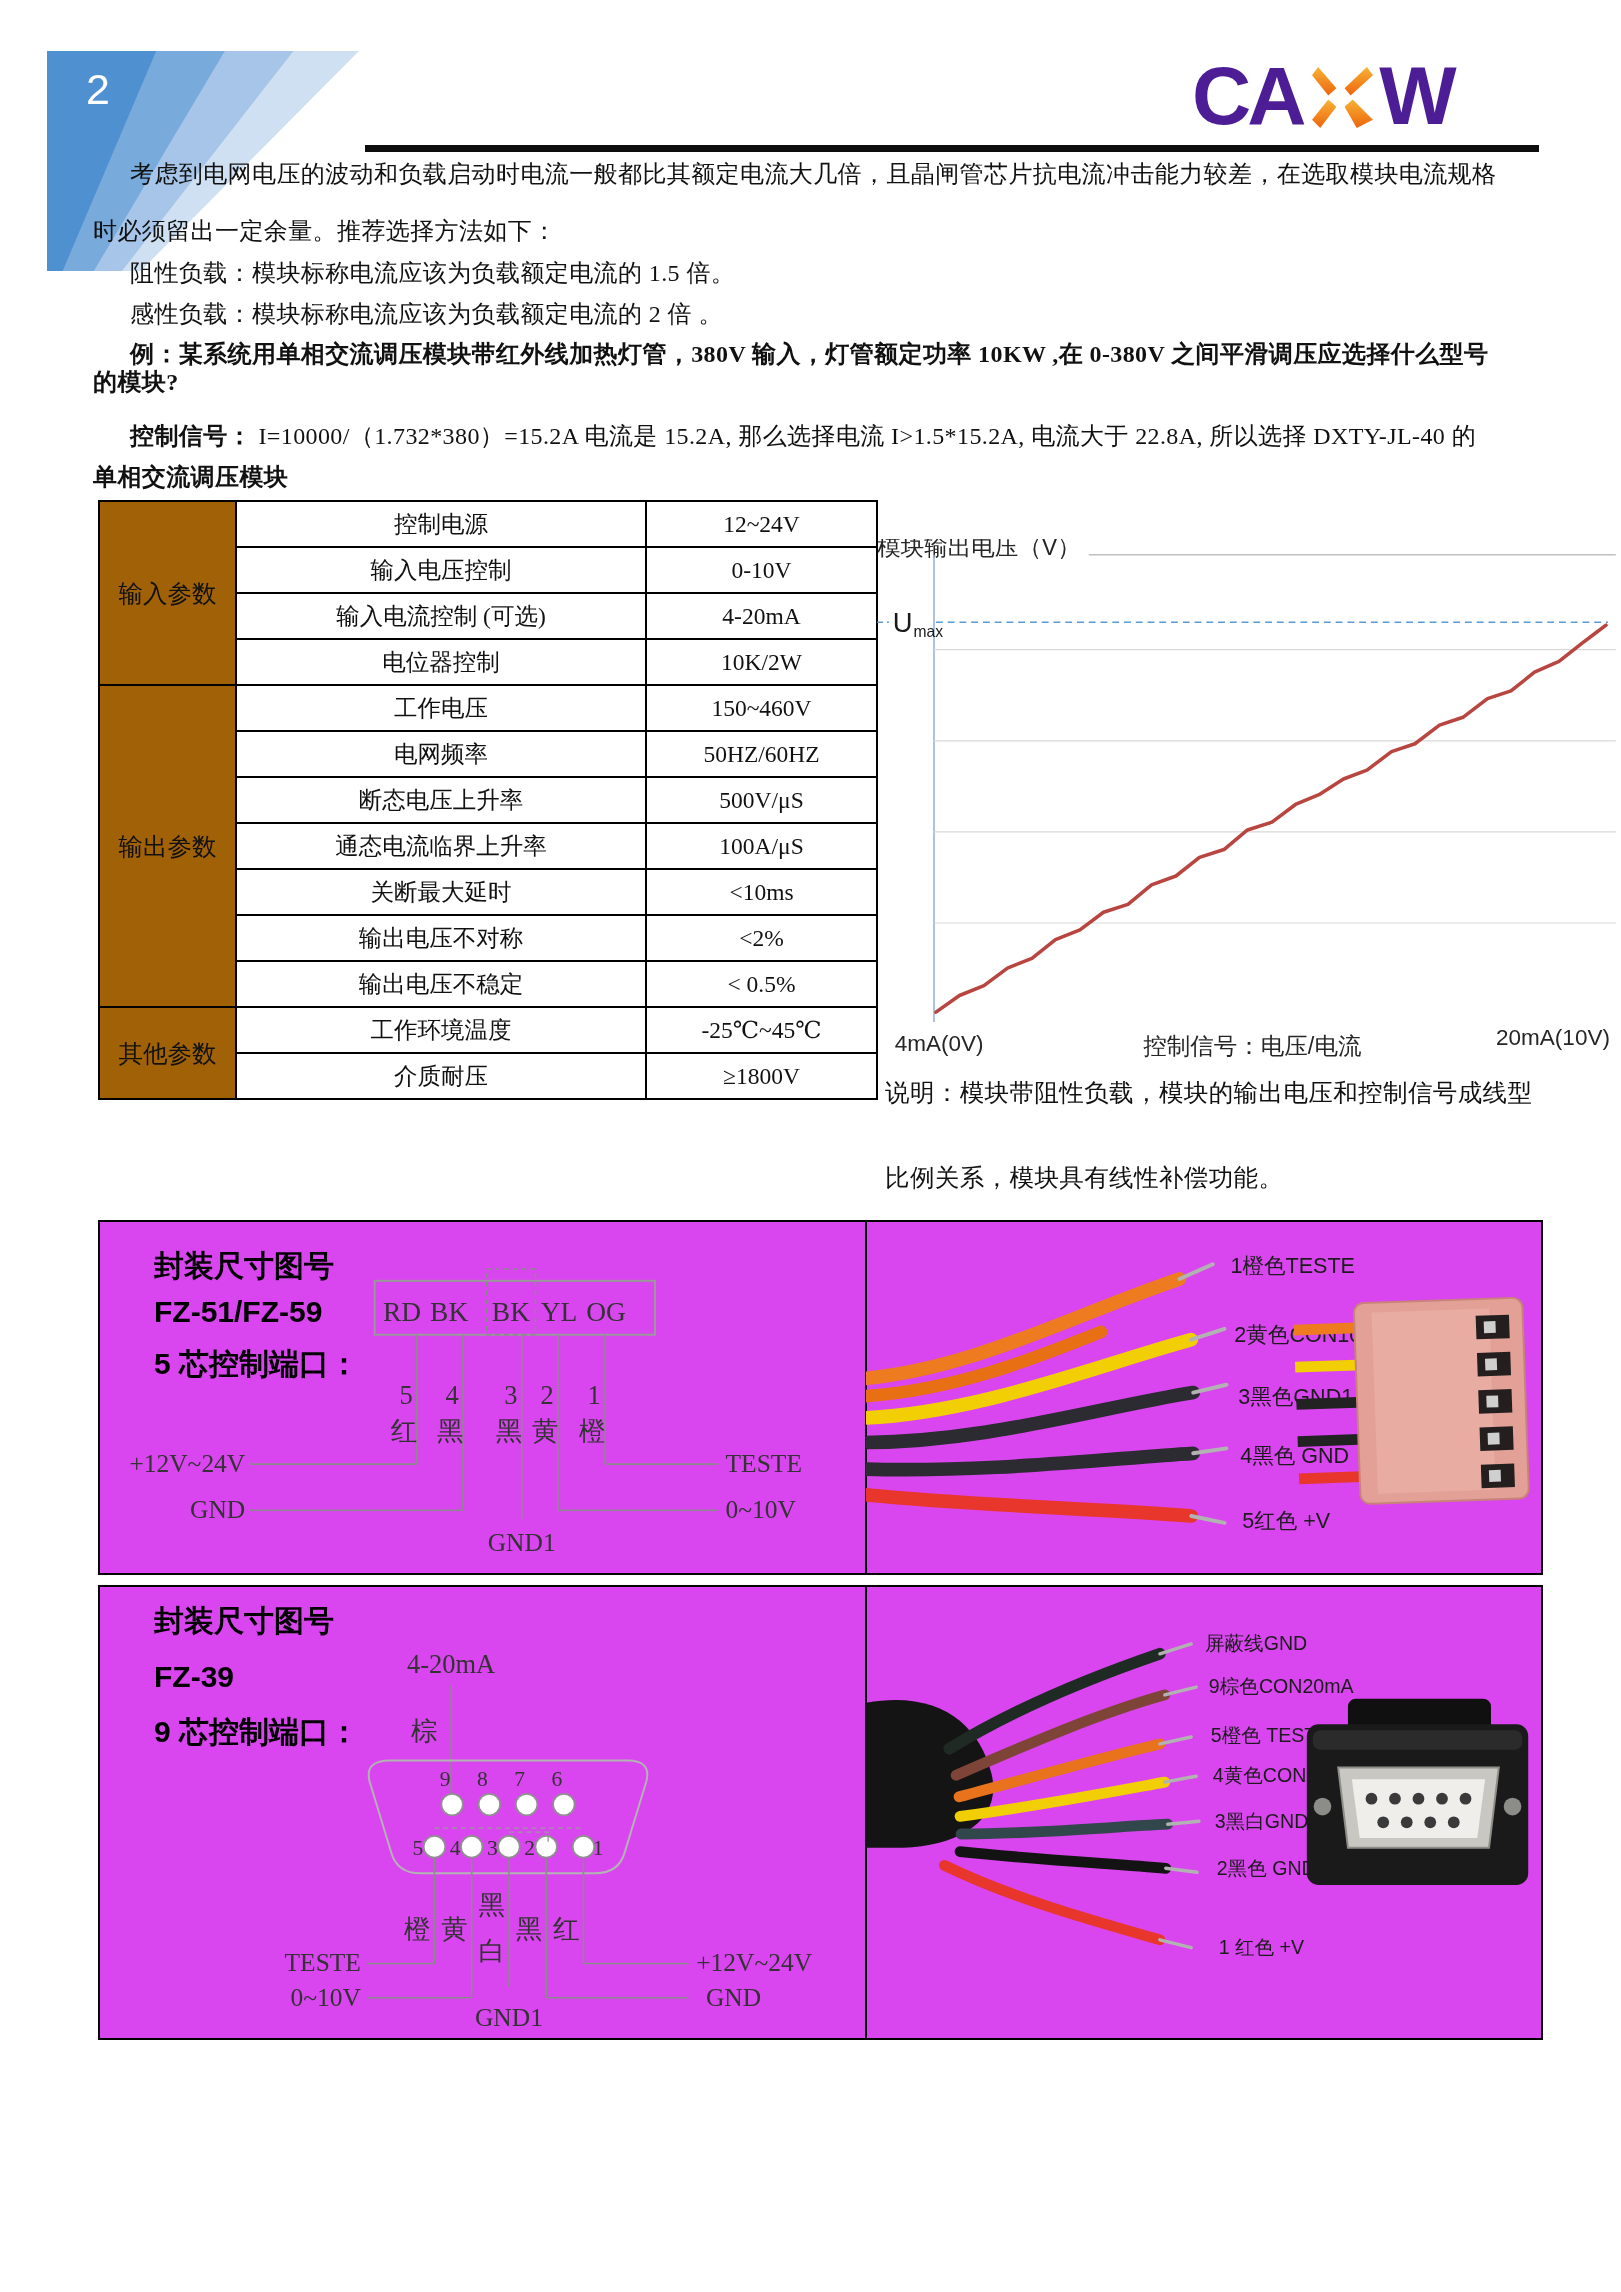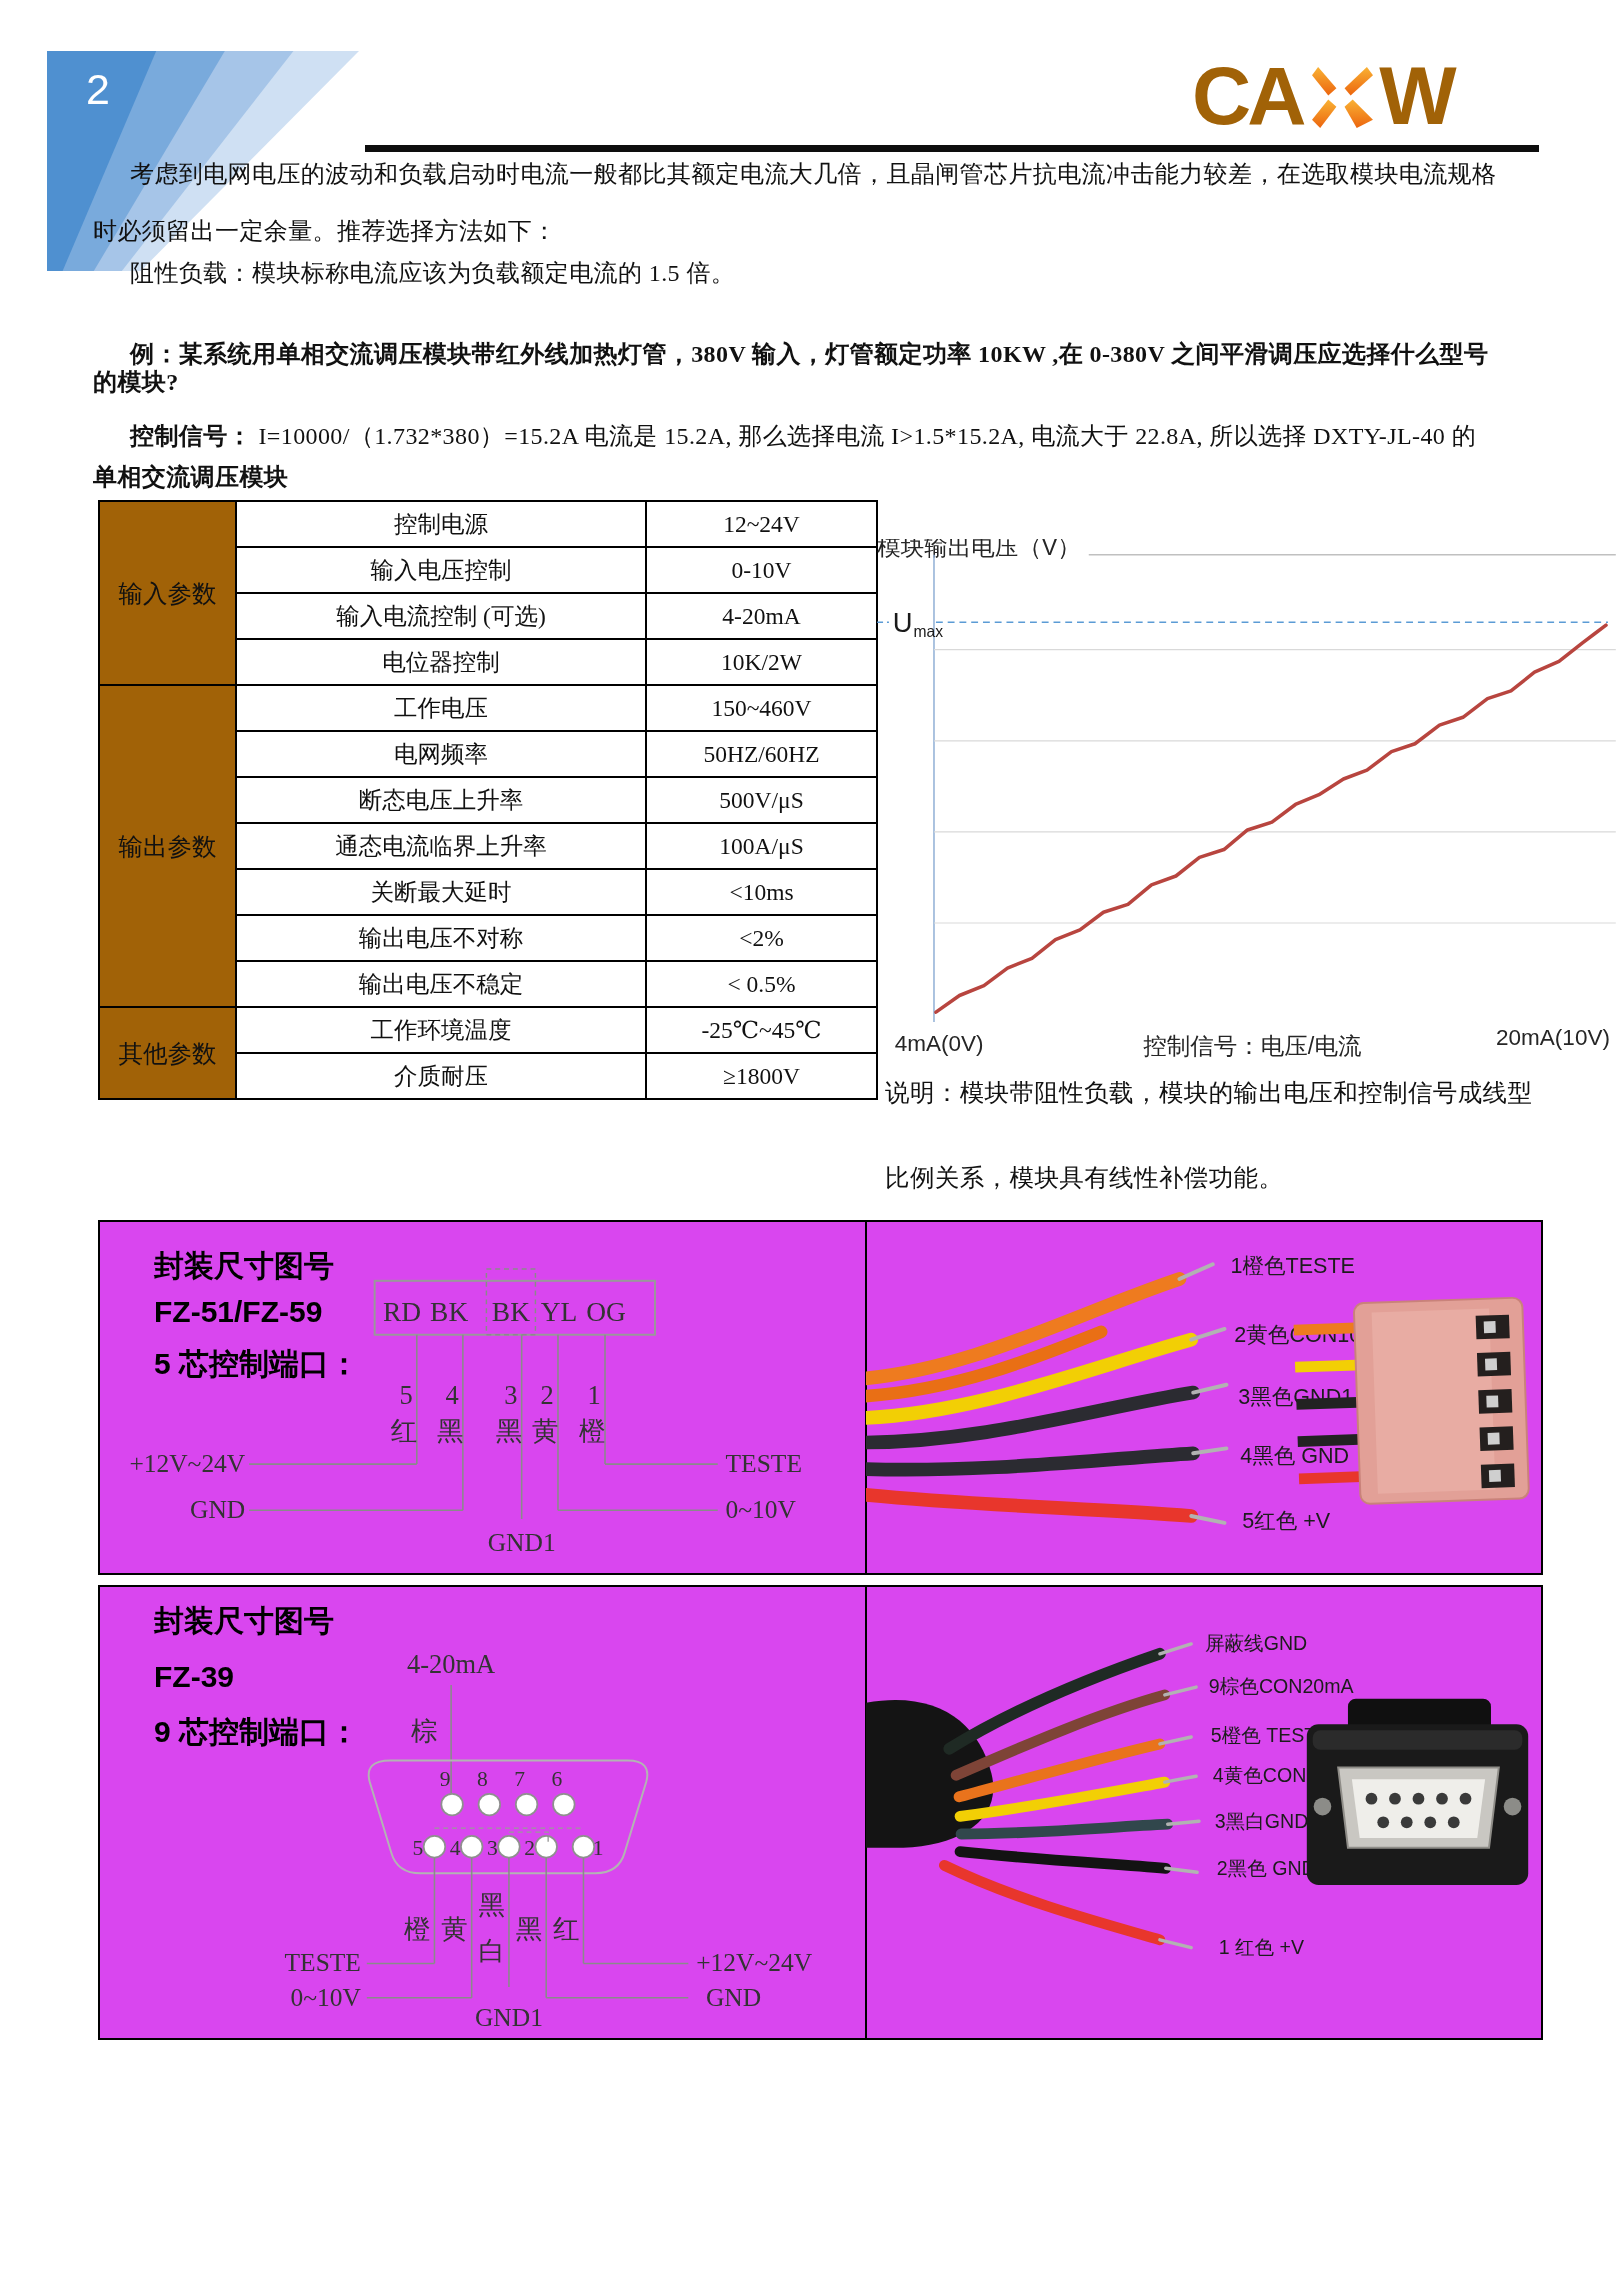--- a/index.html
+++ b/index.html
@@ -10,21 +10,21 @@
   .deco{position:absolute;left:47px;top:51px;width:312px;height:220px;}
   .deco div{position:absolute;inset:0;}
   .deco .t1{background:#cfe0f3;clip-path:polygon(0 0,100% 0,30% 100%,0 100%);}
   .deco .t2{background:#a6c5e8;clip-path:polygon(0 0,79% 0,24% 100%,0 100%);}
   .deco .t3{background:#79aadc;clip-path:polygon(0 0,57% 0,15% 100%,0 100%);}
   .deco .t4{background:#4f90d0;clip-path:polygon(0 0,35% 0,5% 100%,0 100%);}
   .page-num{position:absolute;left:86px;top:65px;font-family:"Liberation Sans",sans-serif;
             font-size:43px;color:#ffffff;font-weight:normal;}
   .logo{position:absolute;left:1192px;top:55px;display:flex;align-items:center;
         font-family:"Liberation Sans",sans-serif;font-weight:bold;font-size:82px;
-        letter-spacing:-3.9px;color:#a16207;line-height:1;}
+        letter-spacing:-3.9px;color:#4c1d95;line-height:1;}
   .logo svg{margin:3.9px 3.9px 0 7.8px;}
   .hrule{position:absolute;left:365px;top:145px;width:1174px;height:6.9px;background:#0e0e0e;}
   
   .line{position:absolute;white-space:nowrap;font-size:24px;letter-spacing:0.4px;line-height:29px;}
   .bold{font-weight:bold;}
   
   table.spec{position:absolute;left:98px;top:500px;border-collapse:collapse;table-layout:fixed;width:772px;}
   table.spec td{border:2.9px solid #000;text-align:center;vertical-align:middle;
                 font-size:23.5px;height:44px;padding:0;white-space:nowrap;}
   table.spec td.g{background:#a16207;width:135px;font-size:24.5px;}
@@ -70,20 +70,21 @@
       <polygon points="2,54 18,34 26,41 10,62" fill="url(#og)"></polygon>
       <polygon points="62,54 46,62 34,41 42,34" fill="url(#og)"></polygon>
     </svg>
     <span>W</span>
   </div>
   <div class="hrule"></div>
 
   <div class="line" style="left:130px;top:160px;">考虑到电网电压的波动和负载启动时电流一般都比其额定电流大几倍，且晶闸管芯片抗电流冲击能力较差，在选取模块电流规格</div>
   <div class="line" style="left:93px;top:217px;">时必须留出一定余量。推荐选择方法如下：</div>
   <div class="line" style="left:130px;top:259px;">阻性负载：模块标称电流应该为负载额定电流的 1.5 倍。</div>
+  <div class="line" style="left:130px;top:300px;">感性负载：模块标称电流应该为负载额定电流的 2 倍 。</div>
   <div class="line bold" style="left:130px;top:340px;">例：某系统用单相交流调压模块带红外线加热灯管，380V 输入，灯管额定功率 10KW ,在 0-380V 之间平滑调压应选择什么型号</div>
   <div class="line bold" style="left:93px;top:368px;">的模块?</div>
   <div class="line" style="left:130px;top:422px;">
     <span class="bold">控制信号：</span>
     <span>I=10000/（1.732*380）=15.2A   电流是 15.2A, 那么选择电流 I&gt;1.5*15.2A, 电流大于 22.8A, 所以选择 DXTY-JL-40 的</span>
   </div>
   <div class="line bold" style="left:93px;top:463px;">单相交流调压模块</div>
 
   <table class="spec">
     <tbody>

